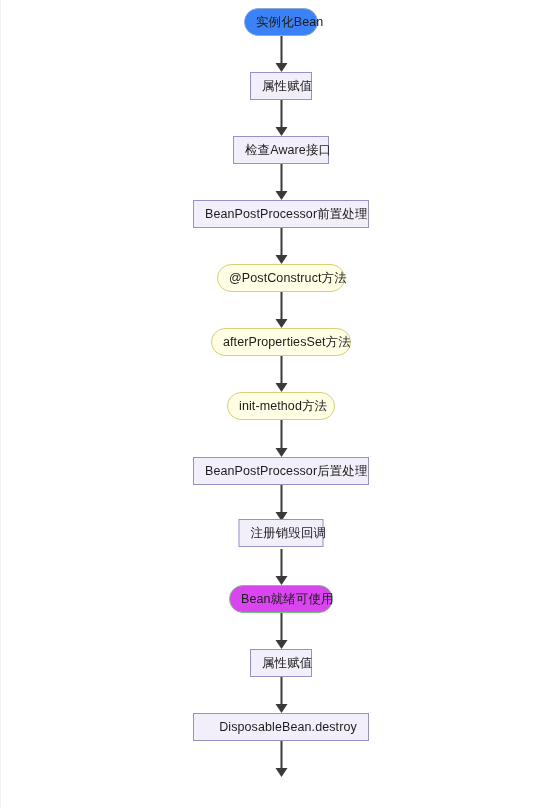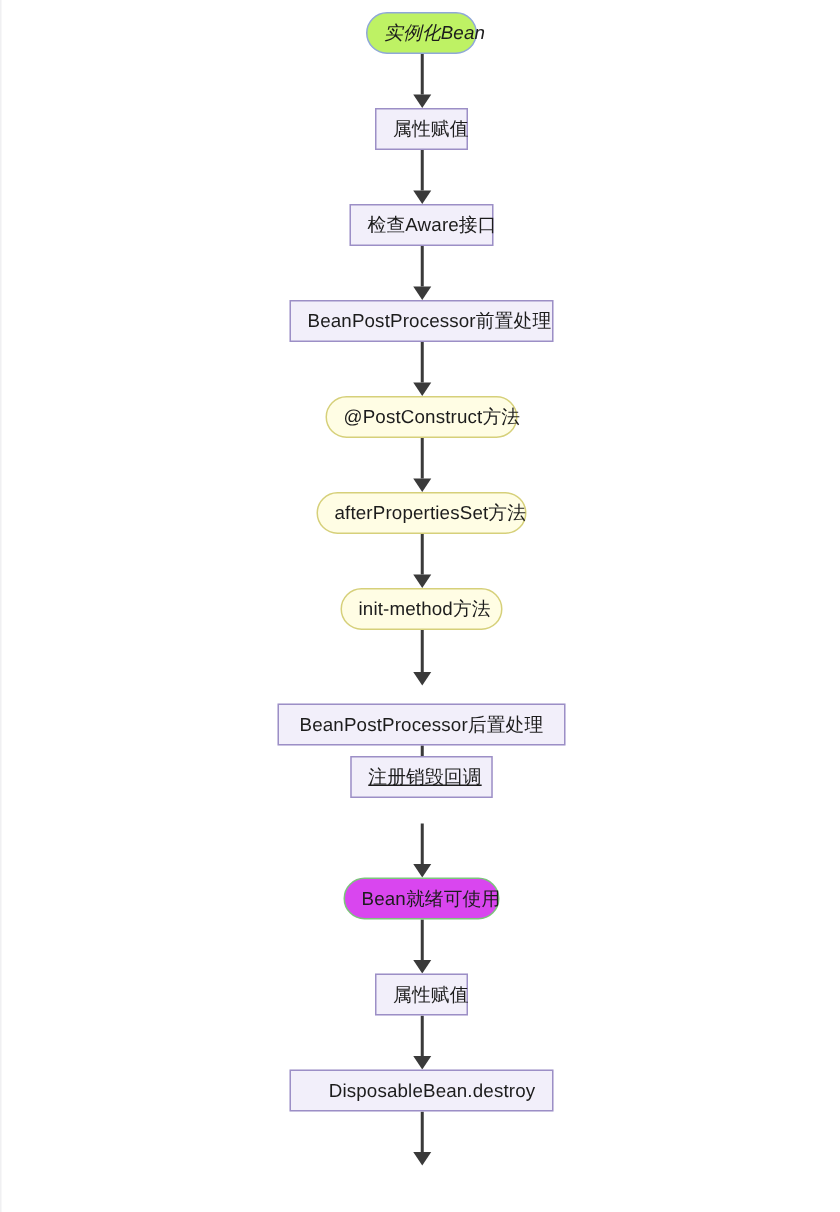--- a/index.html
+++ b/index.html
@@ -42,24 +42,23 @@
   }
 
   
   .node.rect {
     background: #f2effa;
     border-color: #9c8fc6;
   }
 
   
   .node.start {
-    background: #bef264;
+    background: #3b82f6;
     border-color: #8fa8d8;
     border-radius: 14px;
-    font-style: italic;
   }
 
   
   .node.callback {
     background: #fffde4;
     border-color: #d6d07a;
     border-radius: 14px;
   }
 
   
@@ -148,18 +147,18 @@
       <div class="shaft" style="height: 27px;"></div>
       <div class="head"></div>
     </div>
     <div class="node start" style="top: 8px; width: 74px;">实例化Bean</div>
     <div class="node rect" style="top: 72px; width: 62px;">属性赋值</div>
     <div class="node rect" style="top: 136px; width: 96px;">检查Aware接口</div>
     <div class="node rect" style="top: 200px; width: 176px;">BeanPostProcessor前置处理</div>
     <div class="node callback" style="top: 264px; width: 128px;">@PostConstruct方法</div>
     <div class="node callback" style="top: 328px; width: 140px;">afterPropertiesSet方法</div>
     <div class="node callback" style="top: 392px; width: 108px;">init-method方法</div>
-    <div class="node rect" style="top: 457px; width: 192px; margin-top: 12px;">BeanPostProcessor后置处理</div>
-    <div class="node rect" style="top: 504px; width: 95px; text-decoration: underline;">注册销毁回调</div>
+    <div class="node rect" style="top: 457px; width: 176px;">BeanPostProcessor后置处理</div>
+    <div class="node rect" style="top: 519px; width: 85px;">注册销毁回调</div>
     <div class="node ready" style="top: 585px; width: 104px;">Bean就绪可使用</div>
     <div class="node rect" style="top: 649px; width: 62px;">属性赋值</div>
     <div class="node rect" style="top: 713px; width: 176px; padding-left: 25px;">DisposableBean.destroy</div>
   </div>
 
 </body></html>

